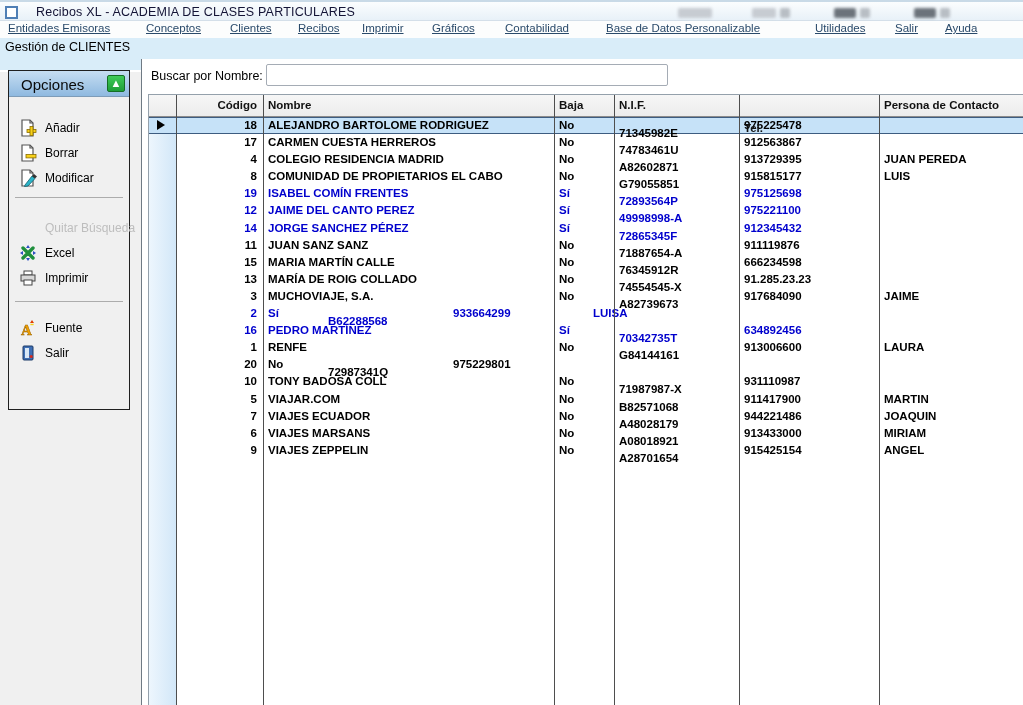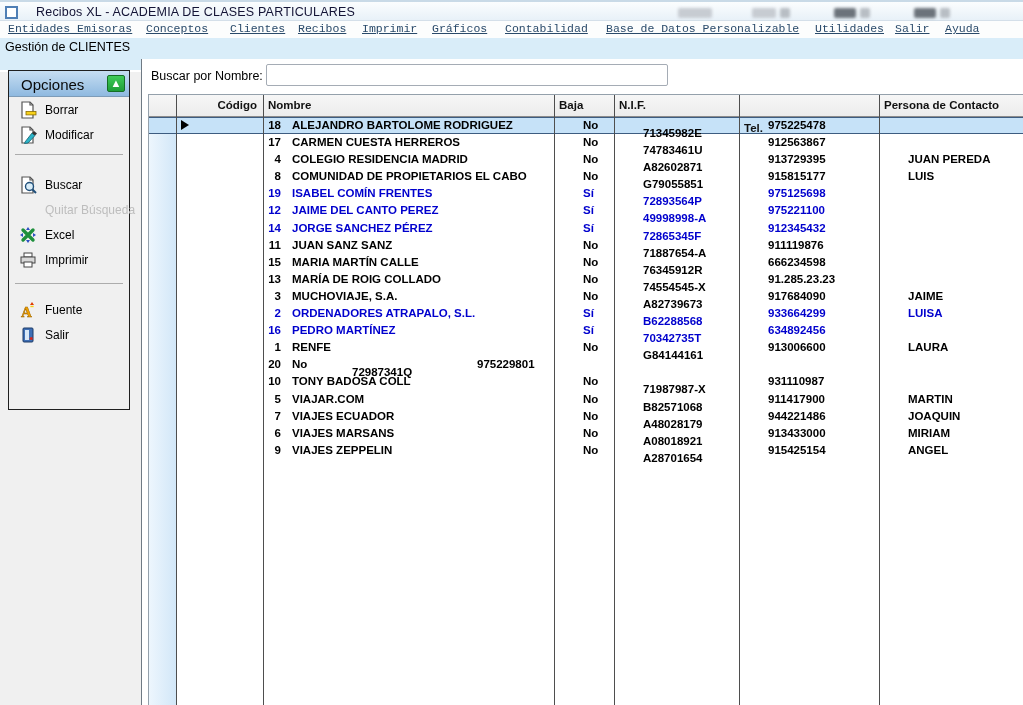--- a/index.html
+++ b/index.html
@@ -34,21 +34,21 @@
   .blob:nth-of-type(4){ left:752px; width:24px; }
   .blob:nth-of-type(5){ left:780px; width:10px; background:#B8BEC4;}
   .blob:nth-of-type(6){ left:834px; width:22px; }
   .blob:nth-of-type(7){ left:860px; width:10px; background:#B8BEC4;}
   .blob:nth-of-type(8){ left:914px; width:22px; }
   .blob:nth-of-type(9){ left:940px; width:10px; background:#B8BEC4;}
 
   
   .menubar {
     position:absolute; left:0; top:21px; width:1023px; height:27px;
-    background:#FCFDFD; border-bottom:6px solid #ef4444; overflow:hidden;font-family:Liberation Mono, monospace;
+    background:#FCFDFD; border-bottom:6px solid #ef4444; overflow:hidden;
   }
   .menu-item {
     position:absolute; top:1px; font-size:11.5px; color:#2A4A6A;
     text-decoration:underline; white-space:nowrap;
     filter:blur(0.7px); cursor:pointer;
   }
   .menu-item:nth-child(1){ left:8px; }
   .menu-item:nth-child(2){ left:146px; }
   .menu-item:nth-child(3){ left:230px; }
   .menu-item:nth-child(4){ left:298px; }
@@ -121,21 +121,21 @@
   .col-line { position:absolute; top:0; bottom:0; width:1px; background:#4E4E4E; z-index:3; pointer-events:none; }
   .grid-header {
     position:absolute; left:0; top:0; right:0; height:22px; z-index:2;
     background:linear-gradient(#F6F6F6,#ECECEC); border-bottom:1px solid #8B8B8B;
   }
   .grid-header .hcell {
     position:absolute; top:0; height:22px; font-size:11.5px; color:#111;
     padding-top:4px; white-space:nowrap; overflow:hidden;
   }
   .grid-rows { position:absolute; left:0; top:22px; right:0; z-index:1; }
-  .trow { position:relative; height:17.1px; display:flex; font-size:11.5px; color:#000;padding-left:24px; }
+  .trow { position:relative; height:17.1px; display:flex; font-size:11.5px; color:#000; }
   .trow .cell { height:17.1px; line-height:17px; white-space:nowrap; overflow:hidden; padding-left:5px; }
   .trow .c-ind     { flex:0 0 27px; padding:0; position:relative; }
   .trow .c-codigo  { flex:0 0 87px; text-align:right; padding-right:6px; padding-left:0; }
   .trow .c-nombre  { flex:0 0 291px; }
   .trow .c-baja    { flex:0 0 60px; }
   .trow .c-nif     { flex:0 0 125px;margin-top:8px; }
   .trow .c-tel     { flex:0 0 140px; }
   .trow .c-contacto{ flex:1 1 auto; }
   .trow.baja-si { color:#0000CD; }
   .trow.selected {
@@ -182,47 +182,47 @@
 <div class="gestion-band">
   <span>Gestión de CLIENTES</span>
 </div>
 
 <div class="opciones-panel">
   <div class="opciones-header">
     <span class="hdr-label">Opciones</span>
     <div class="expand-btn">▲</div>
   </div>
   <div id="sidebar-body">
+      <div class="sb-item first">
+        <span class="ic"><svg viewBox="0 0 18 18">
+            <path d="M3 1h8l3 3v13H3z" fill="#FFFFFF" stroke="#555" stroke-width="1.2"></path>
+            <path d="M11 1v3h3" fill="none" stroke="#555" stroke-width="1.2"></path>
+            <rect x="8" y="10.5" width="9" height="3" fill="#F7D11A" stroke="#8A6D00" stroke-width="0.8"></rect>
+            <rect x="11" y="7.5" width="3" height="9" fill="#F7D11A" stroke="#8A6D00" stroke-width="0.8"></rect>
+          </svg></span>
+        <span>Añadir</span>
+      </div>
       <div class="sb-item">
         <span class="ic"><svg viewBox="0 0 18 18">
             <path d="M3 1h8l3 3v13H3z" fill="#FFFFFF" stroke="#555" stroke-width="1.2"></path>
             <path d="M11 1v3h3" fill="none" stroke="#555" stroke-width="1.2"></path>
             <rect x="7" y="10.5" width="10" height="3.4" fill="#F7D11A" stroke="#8A6D00" stroke-width="0.8"></rect>
           </svg></span>
         <span>Borrar</span>
       </div>
       <div class="sb-item">
         <span class="ic"><svg viewBox="0 0 18 18">
             <path d="M3 1h8l3 3v13H3z" fill="#FFFFFF" stroke="#555" stroke-width="1.2"></path>
             <path d="M11 1v3h3" fill="none" stroke="#555" stroke-width="1.2"></path>
             <path d="M6 16 L13 7 L16 9.5 L9 17 L5.5 17.5z" fill="#2BB5C9" stroke="#14606D" stroke-width="0.8"></path>
             <path d="M13 7l2-2 3 2.5-2 2z" fill="#333"></path>
           </svg></span>
         <span>Modificar</span>
       </div>
       <div class="sb-sep1"></div>
-      <div class="sb-item">
-        <span class="ic"><svg viewBox="0 0 18 18">
-            <path d="M3 1h8l3 3v13H3z" fill="#FFFFFF" stroke="#555" stroke-width="1.2"></path>
-            <path d="M11 1v3h3" fill="none" stroke="#555" stroke-width="1.2"></path>
-            <circle cx="10.5" cy="10.5" r="4" fill="#D9EDF8" stroke="#1F4E79" stroke-width="1.4"></circle>
-            <line x1="13.5" y1="13.5" x2="17" y2="17" stroke="#1F4E79" stroke-width="2"></line>
-          </svg></span>
-        <span>Buscar</span>
-      </div>
       <div class="sb-item disabled">
         <span class="ic"></span>
         <span>Quitar Búsqueda</span>
       </div>
       <div class="sb-item">
         <span class="ic"><svg viewBox="0 0 18 18">
             <path d="M4 4 L14 14 M14 4 L4 14" stroke="#1E8F3C" stroke-width="3.4" stroke-linecap="round"></path>
             <path d="M1 9l3-2v4z" fill="#2B4FC2"></path>
             <path d="M17 9l-3-2v4z" fill="#2B4FC2"></path>
             <path d="M9 1l-2 3h4z" fill="#2B4FC2"></path>
@@ -370,21 +370,20 @@
           <div class="cell c-codigo">3</div>
           <div class="cell c-nombre">MUCHOVIAJE, S.A.</div>
           <div class="cell c-baja">No</div>
           <div class="cell c-nif">A82739673</div>
           <div class="cell c-tel">917684090</div>
           <div class="cell c-contacto">JAIME</div>
         </div>
         <div class="trow baja-si">
           <div class="cell c-ind"></div>
           <div class="cell c-codigo">2</div>
-          <div class="cell c-nombre">ORDENADORES ATRAPALO, S.L.</div>
           <div class="cell c-baja">Sí</div>
           <div class="cell c-nif">B62288568</div>
           <div class="cell c-tel">933664299</div>
           <div class="cell c-contacto">LUISA</div>
         </div>
         <div class="trow baja-si">
           <div class="cell c-ind"></div>
           <div class="cell c-codigo">16</div>
           <div class="cell c-nombre">PEDRO MARTÍNEZ</div>
           <div class="cell c-baja">Sí</div>

